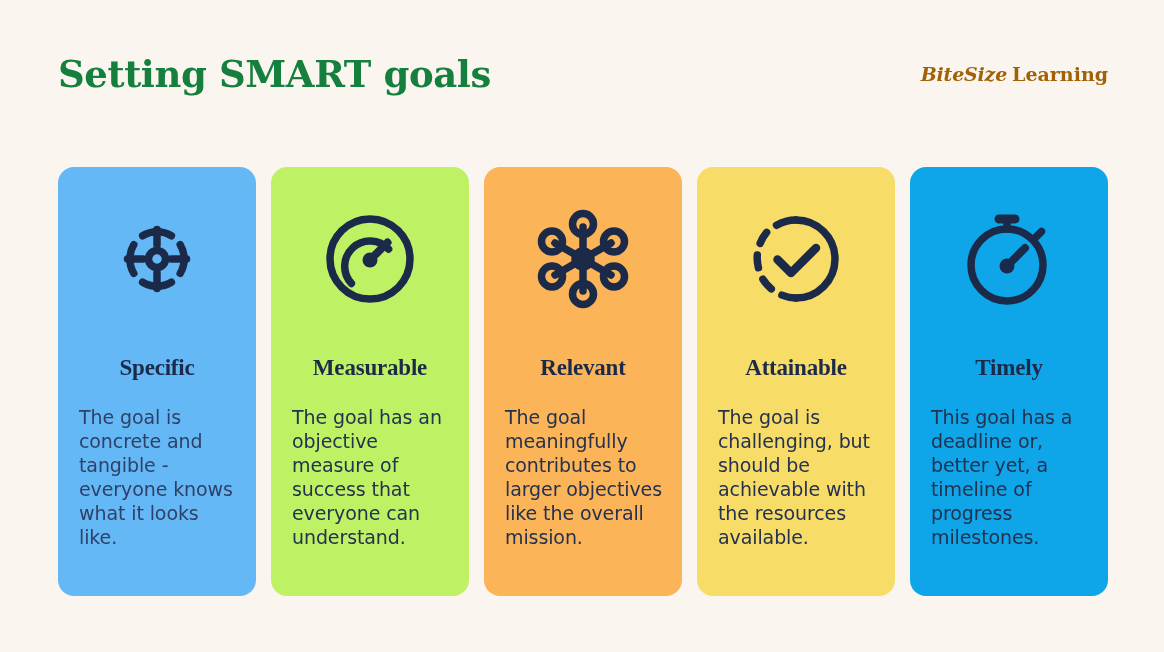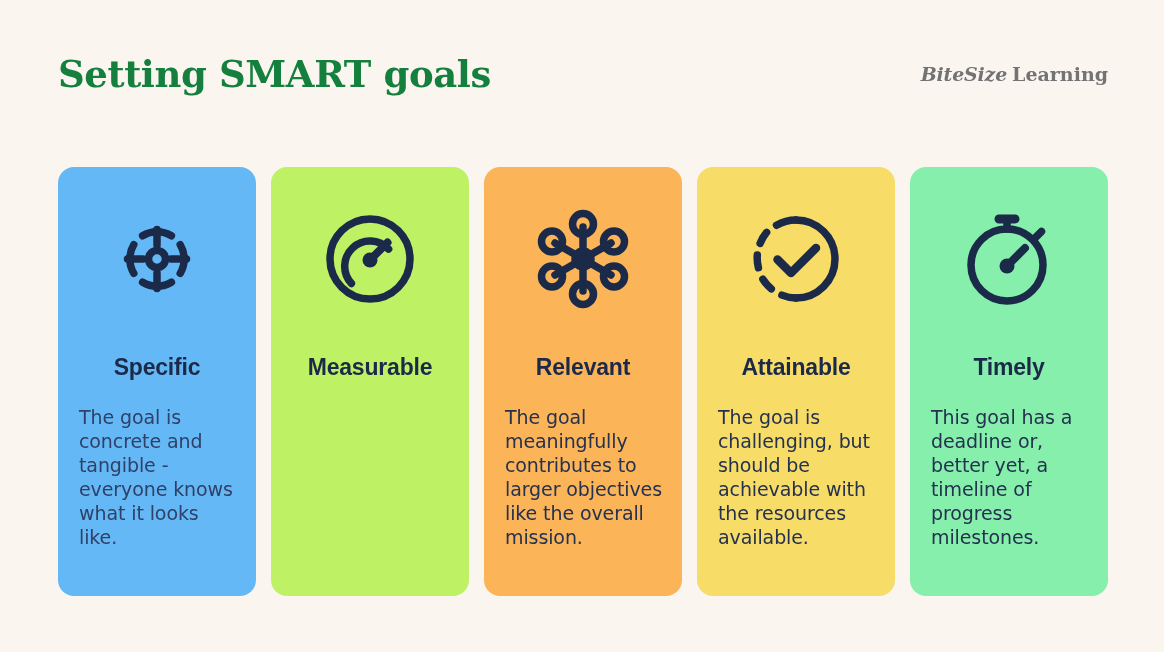--- a/index.html
+++ b/index.html
@@ -37,21 +37,21 @@
     font-weight: 700;
     font-size: 37px;
     letter-spacing: -0.4px;
     color: #15803d;
     white-space: nowrap;
     margin: 0;
   }
   .logo {
     font-family: "DejaVu Serif", "Liberation Serif", serif;
     font-size: 19px;
-    color: #737373;
+    color: #a16207;
     white-space: nowrap;
     display: flex;
     align-items: baseline;
     gap: 5px;
   }
   .logo-bite {
     font-weight: 700;
     font-style: italic;
     letter-spacing: -0.2px;
   }
@@ -84,21 +84,21 @@
     width: 104px;
     height: 104px;
     display: block;
   }
   .card-icon svg {
     display: block;
     width: 104px;
     height: 104px;
   }
   .card-heading {
-    font-family: Liberation Sans, sans-serif;
+    font-family: Liberation Serif, serif;
     font-weight: 700;
     font-size: 23px;
     color: #1c2a4a;
     letter-spacing: -0.2px;
     margin: 45px 0 0 0;
     text-align: center;
     line-height: 1;
     white-space: nowrap;
   }
   .card-body {
@@ -151,20 +151,21 @@
     <div class="card" style="background:#bef264">
       <div class="card-icon">
         <svg viewBox="0 0 104 104" fill="none" stroke="#1c2a4a" stroke-width="7.5" stroke-linecap="round">
           <circle cx="52" cy="52" r="40"></circle>
           <path d="M33.4 76.4 A24.5 24.5 0 1 1 70.6 42.1"></path>
           <path d="M52.5 52.5 L69.5 35.5" stroke-width="8"></path>
           <circle cx="52" cy="53" r="7.5" fill="#1c2a4a" stroke="none"></circle>
         </svg>
       </div>
       <div class="card-heading">Measurable</div>
+      <div class="card-body">The goal has an objective measure of success that everyone can understand.</div>
     </div>
 
     <div class="card" style="background:#fbb457">
       <div class="card-icon">
         <svg viewBox="0 0 104 104" fill="none" stroke="#1c2a4a" stroke-width="7.5" stroke-linecap="round">
           <path d="M52 52 L52 20"></path>
           <path d="M52 52 L52 84"></path>
           <path d="M52 52 L24 36"></path>
           <path d="M52 52 L80 36"></path>
           <path d="M52 52 L24 68"></path>
@@ -191,21 +192,21 @@
           <path d="M13.3 48.1 A39 39 0 0 0 14.4 60.7"></path>
           <path d="M18.9 72.3 A39 39 0 0 0 27.3 81.8"></path>
           <path d="M37.9 88.1 A39 39 0 0 0 52 91"></path>
           <path d="M33.5 52.5 L47 66 L72 41" stroke-width="8.5" stroke-linejoin="round"></path>
         </svg>
       </div>
       <div class="card-heading">Attainable</div>
       <div class="card-body">The goal is challenging, but should be achievable with the resources available.</div>
     </div>
 
-    <div class="card" style="background:#86efac">
+    <div class="card" style="background:#0ea5e9">
       <div class="card-icon">
         <svg viewBox="0 0 104 104" fill="none" stroke="#1c2a4a" stroke-width="7.5" stroke-linecap="round">
           <circle cx="50" cy="58" r="36"></circle>
           <path d="M50 22 L50 12"></path>
           <path d="M42 12 L58 12" stroke-width="9"></path>
           <path d="M78.5 30.5 L84.5 24.5"></path>
           <path d="M50.5 58.5 L68 41" stroke-width="8"></path>
           <circle cx="50" cy="59" r="7.5" fill="#1c2a4a" stroke="none"></circle>
         </svg>
       </div>

